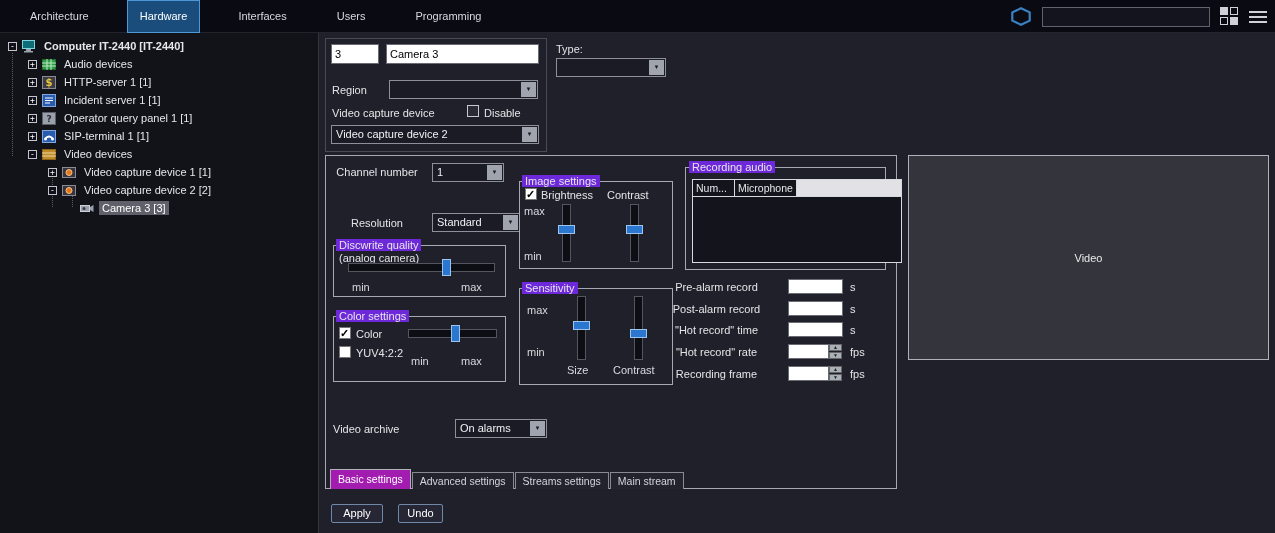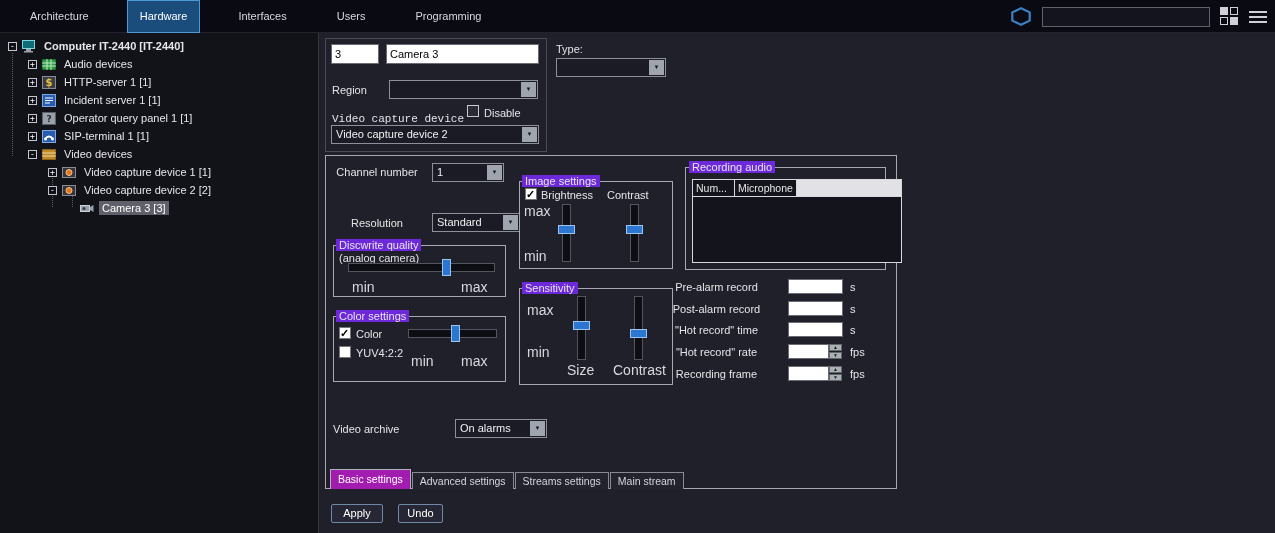--- a/index.html
+++ b/index.html
@@ -27,21 +27,21 @@
   .expander{width:9px;height:9px;flex:none;border:1px solid #c4c4cc;background:#10101a;color:#fff;
     font:8px/7px "DejaVu Sans Mono",monospace;text-align:center;margin-right:5px;}
   .ticon{width:14px;height:13px;flex:none;margin-right:5px;display:inline-block;}
   .tlabel{color:#e6e6ea;padding:1px 3px;}
   .tlabel.bold{font-weight:bold;}
   .tlabel.sel{background:#60606a;color:#fff;}
 
   
   .lbl{position:absolute;white-space:nowrap;color:#e4e4e8;line-height:13px;}
   .lbl.r{text-align:center;}
-  .sm{font-size:14px;color:#d8d8de;}
+  .sm{font-size:11px;color:#d8d8de;}
   .winput{position:absolute;background:#fff;border:1px solid #6a6a74;color:#000;padding:0 3px;font:11px "Liberation Sans",sans-serif;}
   .rinput{height:15px;font-size:10px;}
   .combo{position:absolute;background:#1b1b25;border:1px solid #8f8f99;height:19px;}
   .combo .cval{position:absolute;left:4px;top:0;right:18px;line-height:17px;color:#f0f0f4;overflow:hidden;white-space:nowrap;}
   .combo .carr{position:absolute;top:1px;right:1px;bottom:1px;width:15px;background:#a0a4ae;color:#1a1a22;
     font-size:6px;line-height:15px;text-align:center;}
   .checkbox{position:absolute;width:12px;height:12px;background:#fff;border:1px solid #777;}
   .checkbox .chk{display:none;color:#000;font-size:11px;line-height:10px;font-weight:bold;}
   .checkbox.checked .chk{display:block;}
   .checkbox.dark{background:#2a2a36;border-color:#c8c8d0;}
@@ -218,21 +218,21 @@
     <span class="cval"></span>
     <span class="carr">▼</span>
   </div>
 
   <div class="lbl" style="left:332px;top:84px;">Region</div>
   <div class="combo" style="left:389px;top:80px;width:149px;">
     <span class="cval"></span>
     <span class="carr">▼</span>
   </div>
 
-  <div class="lbl" style="left:332px;top:113px;font-family:Liberation Mono, monospace;">Video capture device</div>
+  <div class="lbl" style="left:332px;top:107px;">Video capture device</div>
   <span class="checkbox dark" style="left:467px;top:105px;"></span>
   <div class="lbl" style="left:484px;top:107px;">Disable</div>
 
   <div class="combo" style="left:331px;top:125px;width:208px;">
     <span class="cval">Video capture device 2</span>
     <span class="carr">▼</span>
   </div>
 
   <div class="group" style="left:325px;top:155px;width:572px;height:334px;"></div>
 
@@ -344,17 +344,20 @@
     <span class="carr">▼</span>
   </div>
 
   <div class="btabs">
     <span class="btab active">Basic settings</span>
     <span class="btab">Advanced settings</span>
     <span class="btab">Streams settings</span>
     <span class="btab">Main stream</span>
   </div>
 
+  <div class="video-panel">
+    <span>Video</span>
+  </div>
 
   <div class="btn" style="left:331px;top:504px;width:52px;">Apply</div>
   <div class="btn" style="left:398px;top:504px;width:45px;">Undo</div>
 
 </div>
 
 </body></html>

